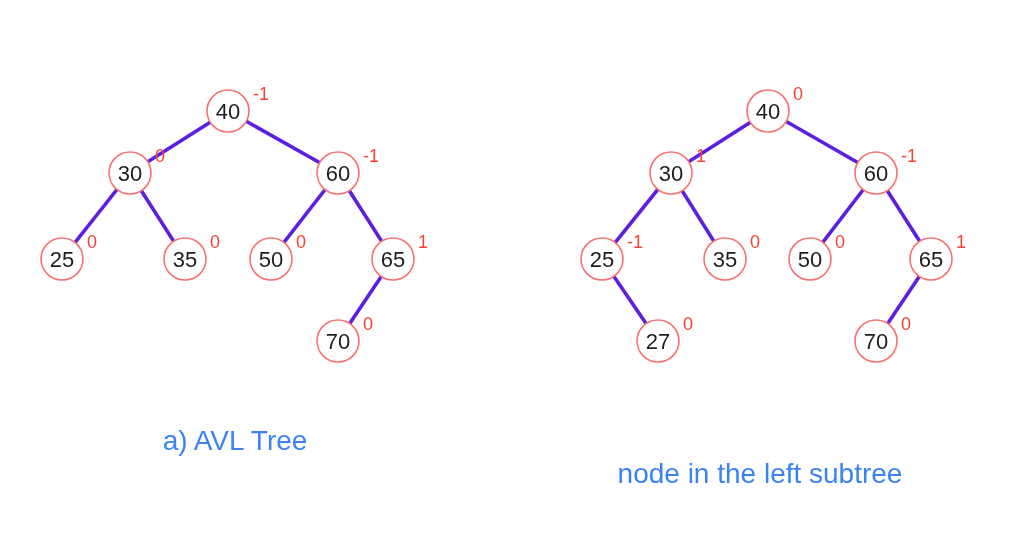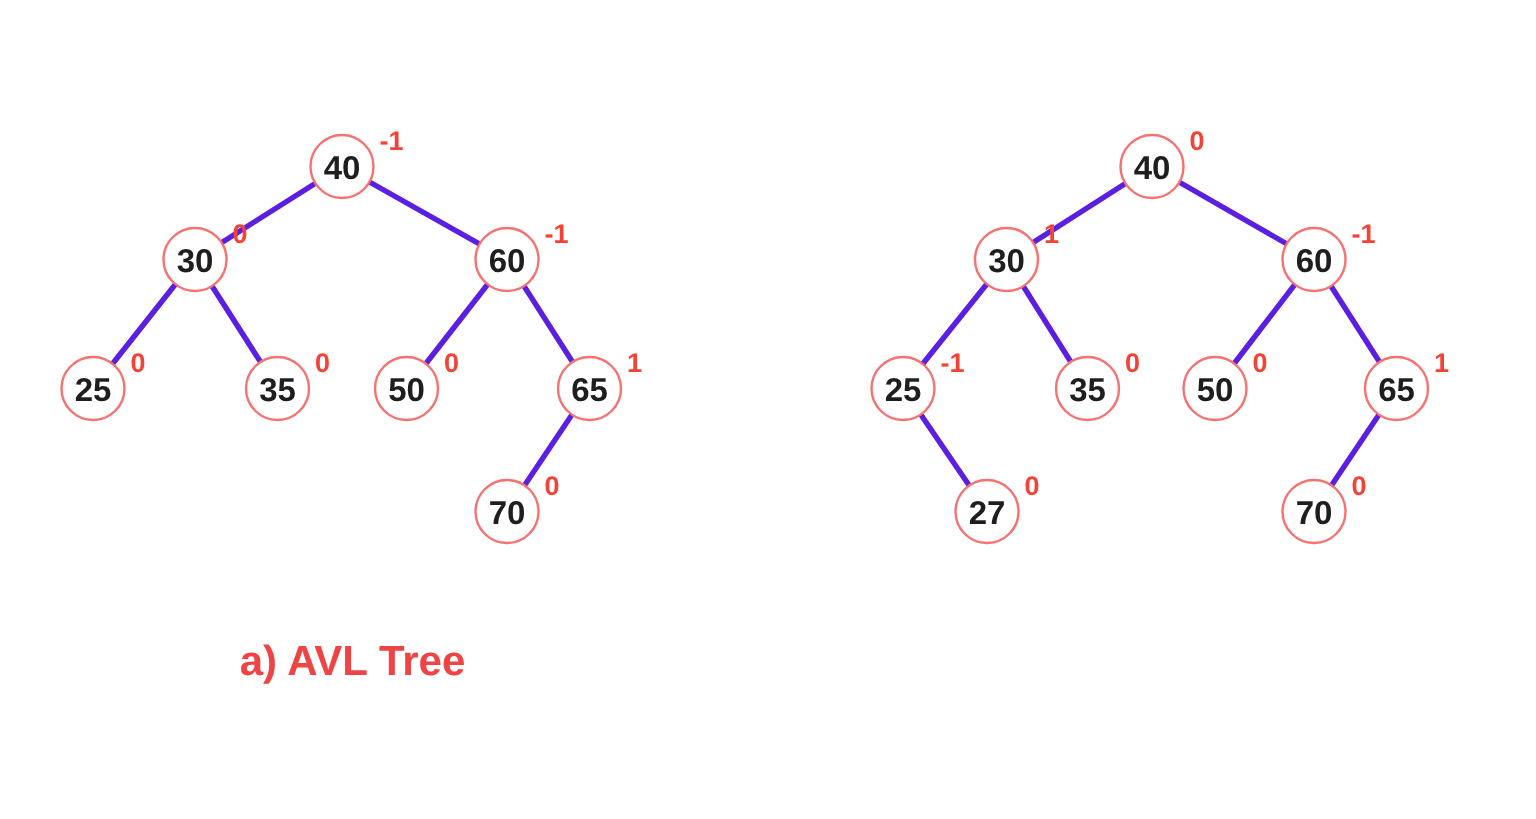--- a/index.html
+++ b/index.html
@@ -7,41 +7,40 @@
     padding: 0;
     background: #ffffff;
   }
   .fig {
     position: relative;
     width: 1024px;
     height: 546px;
     background: #ffffff;
     font-family: "Liberation Sans", sans-serif;
     overflow: hidden;
-    font-weight: bold;
   }
   #tree-canvas {
     position: absolute;
     left: 0;
     top: 0;
   }
   #tree-canvas text.node-label {
     font-family: "Liberation Sans", sans-serif;
     font-size: 22px;
   }
   #tree-canvas text.balance-label {
     font-family: "Liberation Sans", sans-serif;
     font-size: 18px;
   }
   .caption {
     position: absolute;
     text-align: center;
     font-size: 28px;
     line-height: 37px;
-    color: #ef4444;
+    color: #3b82f6;
   }
   .caption-a {
     left: 85px;
     top: 422px;
     width: 300px;
   }
   .caption-b {
     left: 550px;
     top: 418px;
     width: 420px;
@@ -153,14 +152,15 @@
         <text x="901" y="330" text-anchor="start" fill="#f44336" class="balance-label">0</text>
       </g>
     </svg>
 
   <div class="caption caption-a">
     <span>a) AVL Tree</span>
   </div>
 
   <div class="caption caption-b">
     <br>
+    <span>node in the left subtree</span>
   </div>
 </div>
 
 </body></html>

